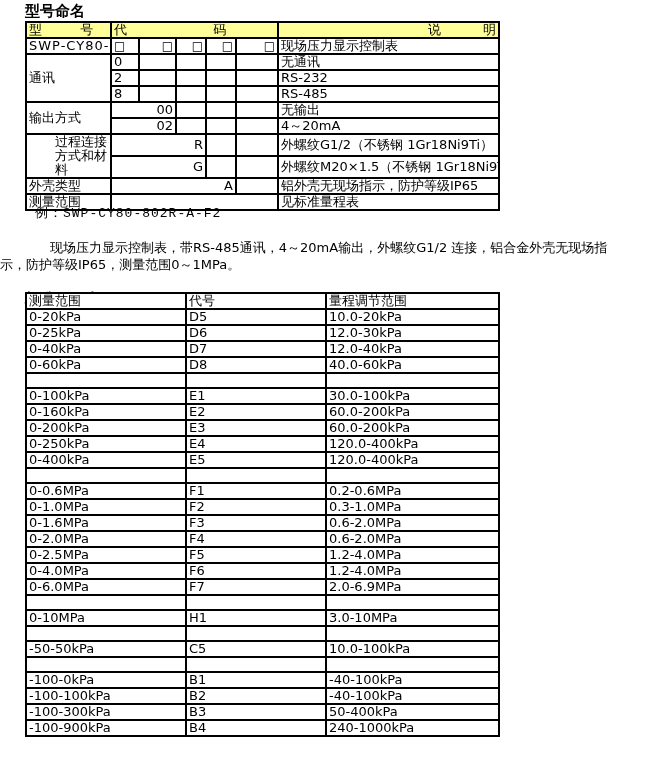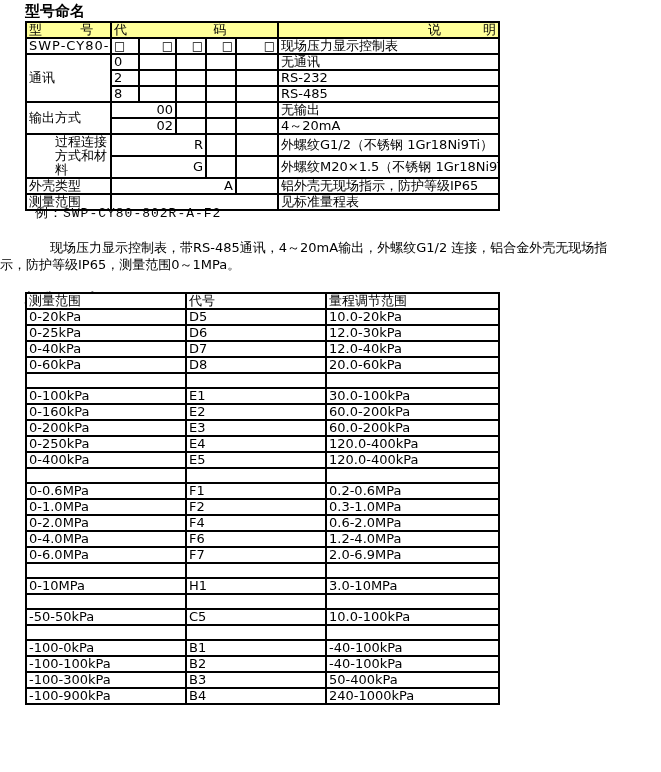--- a/index.html
+++ b/index.html
@@ -171,21 +171,21 @@
           <td>12.0-30kPa</td>
         </tr>
         <tr>
           <td>0-40kPa</td>
           <td>D7</td>
           <td>12.0-40kPa</td>
         </tr>
         <tr>
           <td>0-60kPa</td>
           <td>D8</td>
-          <td>20.0-60kPa</td>
+          <td>40.0-60kPa</td>
         </tr>
         <tr>
           <td></td>
           <td></td>
           <td></td>
         </tr>
         <tr>
           <td>0-100kPa</td>
           <td>E1</td>
           <td>30.0-100kPa</td>
@@ -219,25 +219,35 @@
           <td>0-0.6MPa</td>
           <td>F1</td>
           <td>0.2-0.6MPa</td>
         </tr>
         <tr>
           <td>0-1.0MPa</td>
           <td>F2</td>
           <td>0.3-1.0MPa</td>
         </tr>
         <tr>
+          <td>0-1.6MPa</td>
+          <td>F3</td>
+          <td>0.6-2.0MPa</td>
+        </tr>
+        <tr>
           <td>0-2.0MPa</td>
           <td>F4</td>
           <td>0.6-2.0MPa</td>
         </tr>
         <tr>
+          <td>0-2.5MPa</td>
+          <td>F5</td>
+          <td>1.2-4.0MPa</td>
+        </tr>
+        <tr>
           <td>0-4.0MPa</td>
           <td>F6</td>
           <td>1.2-4.0MPa</td>
         </tr>
         <tr>
           <td>0-6.0MPa</td>
           <td>F7</td>
           <td>2.0-6.9MPa</td>
         </tr>
         <tr>

